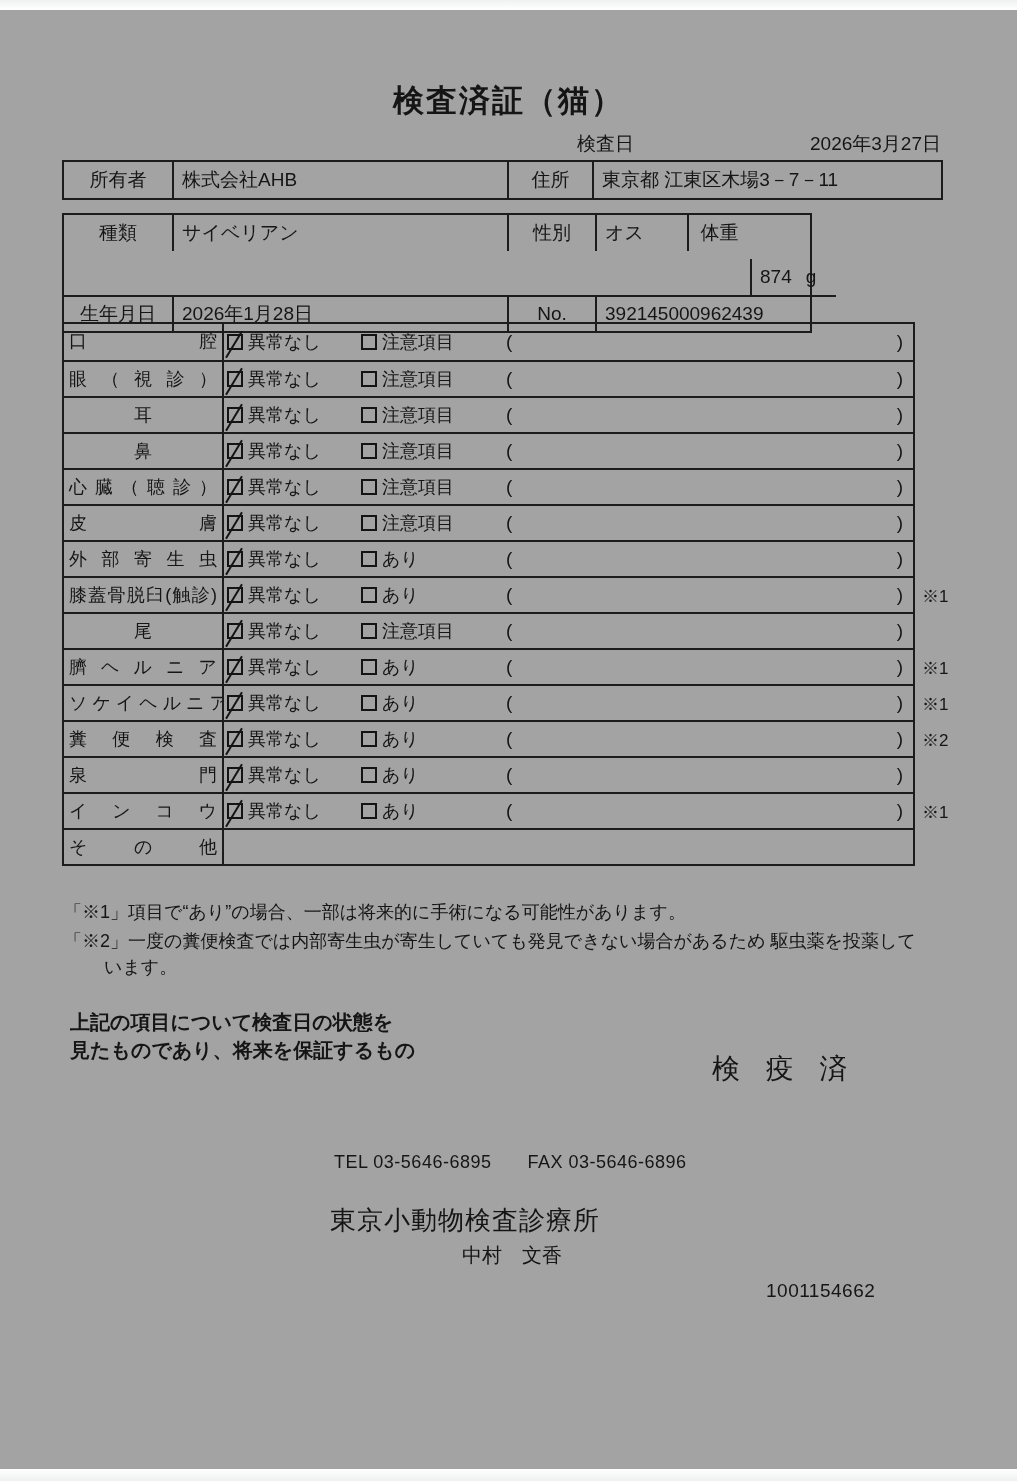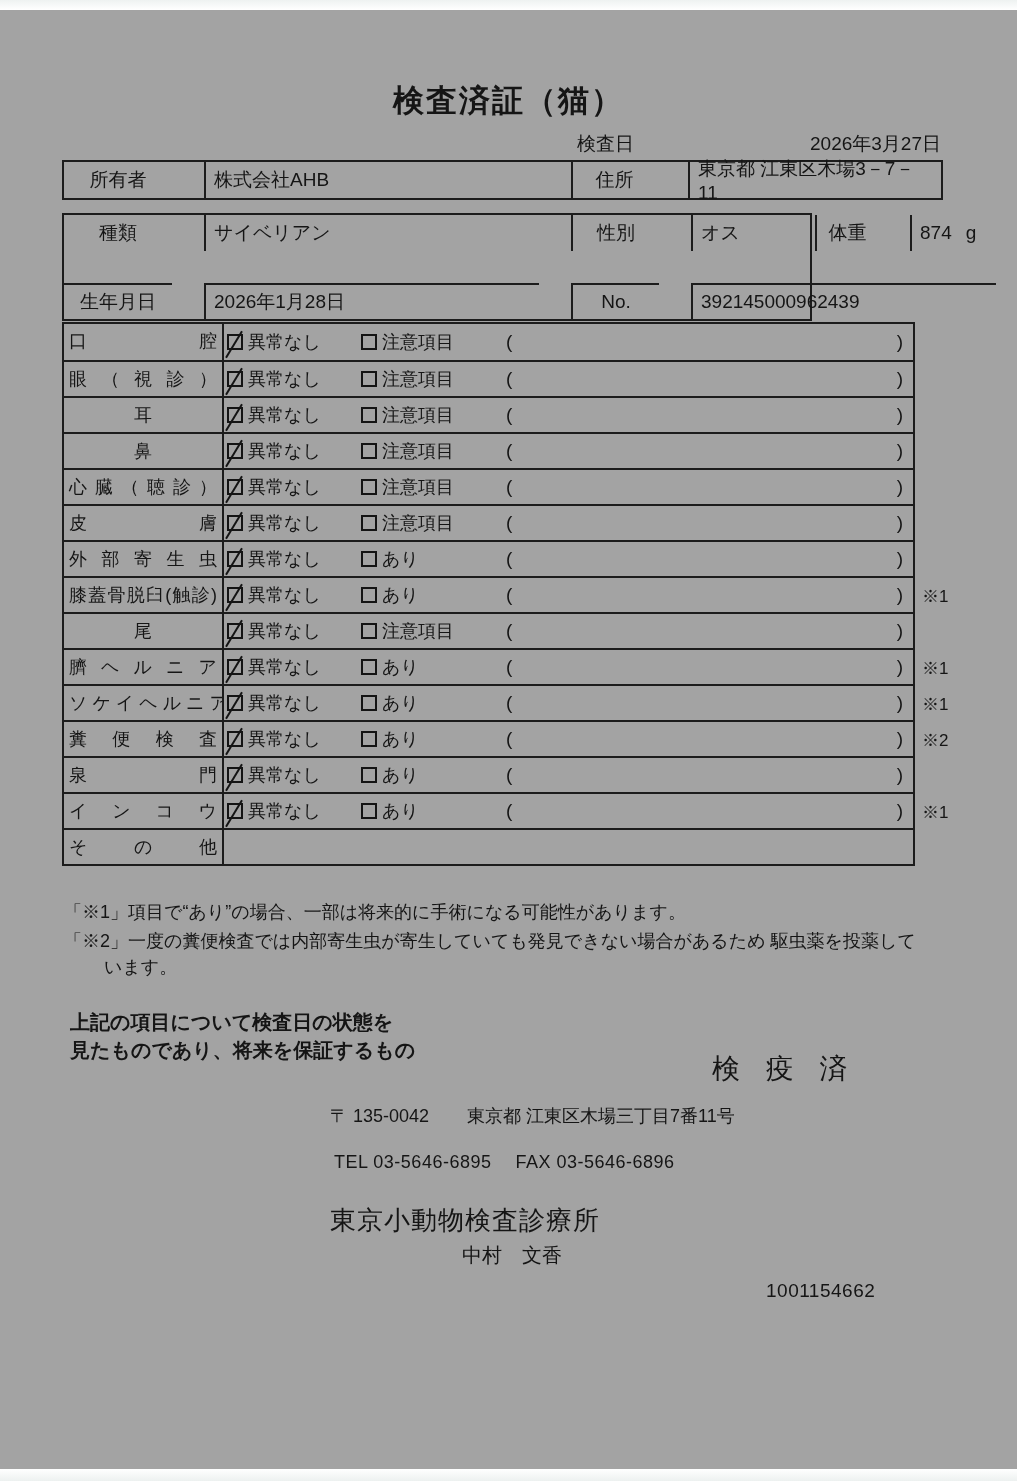--- a/index.html
+++ b/index.html
@@ -14,27 +14,27 @@
   .abs { position:absolute; }
 
   .doc-title { left:0; right:0; top:80px; text-align:center; font-size:31px;
     font-weight:600; letter-spacing:2px; }
 
   .insp-date-row { left:505px; right:76px; top:131px; display:flex;
     justify-content:space-between; align-items:flex-start; font-size:19px; }
   .insp-date-row .lbl { margin-left:72px; }
 
   
-  .grid { display:grid; border:2px solid #1c1c1c;gap:32px; }
+  .grid { display:grid; border:2px solid #1c1c1c; }
   .cell { border-left:2px solid #1c1c1c; border-top:2px solid #1c1c1c;
     display:flex; align-items:center; font-size:19px; padding:0 8px; height:36px; }
   .cell.first-col { border-left:none; }
   .cell.first-row { border-top:none; }
   .cell.lab { justify-content:center; padding:0 4px; }
-  .cell.right { justify-content:flex-end; gap:14px; padding-right:20px; }
+  .cell.right { justify-content:flex-end; gap:14px; padding-right:20px;margin-top:44px; }
 
   .owner-table { left:62px; top:160px; width:881px;
     grid-template-columns:108px 335px 85px 1fr; }
   .animal-table { left:62px; top:213px; width:750px;
     grid-template-columns:108px 335px 88px 92px 63px 1fr; }
 
   .intro-line { left:64px; top:294px; font-size:18px; }
 
   
   .xtable { left:62px; top:322px; width:853px; border:2px solid #1c1c1c; }
@@ -59,21 +59,21 @@
     white-space:nowrap; }
 
   .note1 { left:64px; top:900px; font-size:18px; }
   .note2 { left:64px; top:928px; font-size:18px; line-height:26px;
     padding-left:40px; text-indent:-40px; width:860px; }
 
   .disclaimer { left:70px; top:1008px; font-size:20px; font-weight:600; line-height:28px; }
   .stamp { left:712px; top:1050px; font-size:28px; font-weight:500; letter-spacing:9px;
     white-space:nowrap; }
   .postal-line { left:330px; top:1104px; font-size:18px; display:flex; gap:38px; }
-  .tel-line { left:334px; top:1152px; font-size:18px; display:flex; gap:24px;
+  .tel-line { left:334px; top:1152px; font-size:18px; display:flex; gap:36px;
     letter-spacing:0.5px; }
   .clinic { left:330px; top:1203px; font-size:26px; font-weight:400; letter-spacing:1px; }
   .vet { left:462px; top:1242px; font-size:20px; }
   .docnum { left:766px; top:1280px; font-size:19px; letter-spacing:0.5px; }
 </style>
 </head>
 <body>
 
 <div class="page">
 
@@ -363,24 +363,20 @@
   <div class="abs note1">「※1」項目で“あり”の場合、一部は将来的に手術になる可能性があります。</div>
   <div class="abs note2">「※2」一度の糞便検査では内部寄生虫が寄生していても発見できない場合があるため 駆虫薬を投薬しています。</div>
 
   <div class="abs disclaimer">
     <div>上記の項目について検査日の状態を</div>
     <div>見たものであり、将来を保証するもの</div>
   </div>
 
   <div class="abs stamp">検 疫 済</div>
 
-  <div class="abs postal-line">
-    <span>〒 135-0042</span>
-    <span>東京都 江東区木場三丁目7番11号</span>
-  </div>
 
   <div class="abs tel-line">
     <span>TEL 03-5646-6895</span>
     <span>FAX 03-5646-6896</span>
   </div>
 
   <div class="abs clinic">東京小動物検査診療所</div>
   <div class="abs vet">中村　文香</div>
   <div class="abs docnum">1001154662</div>
 

